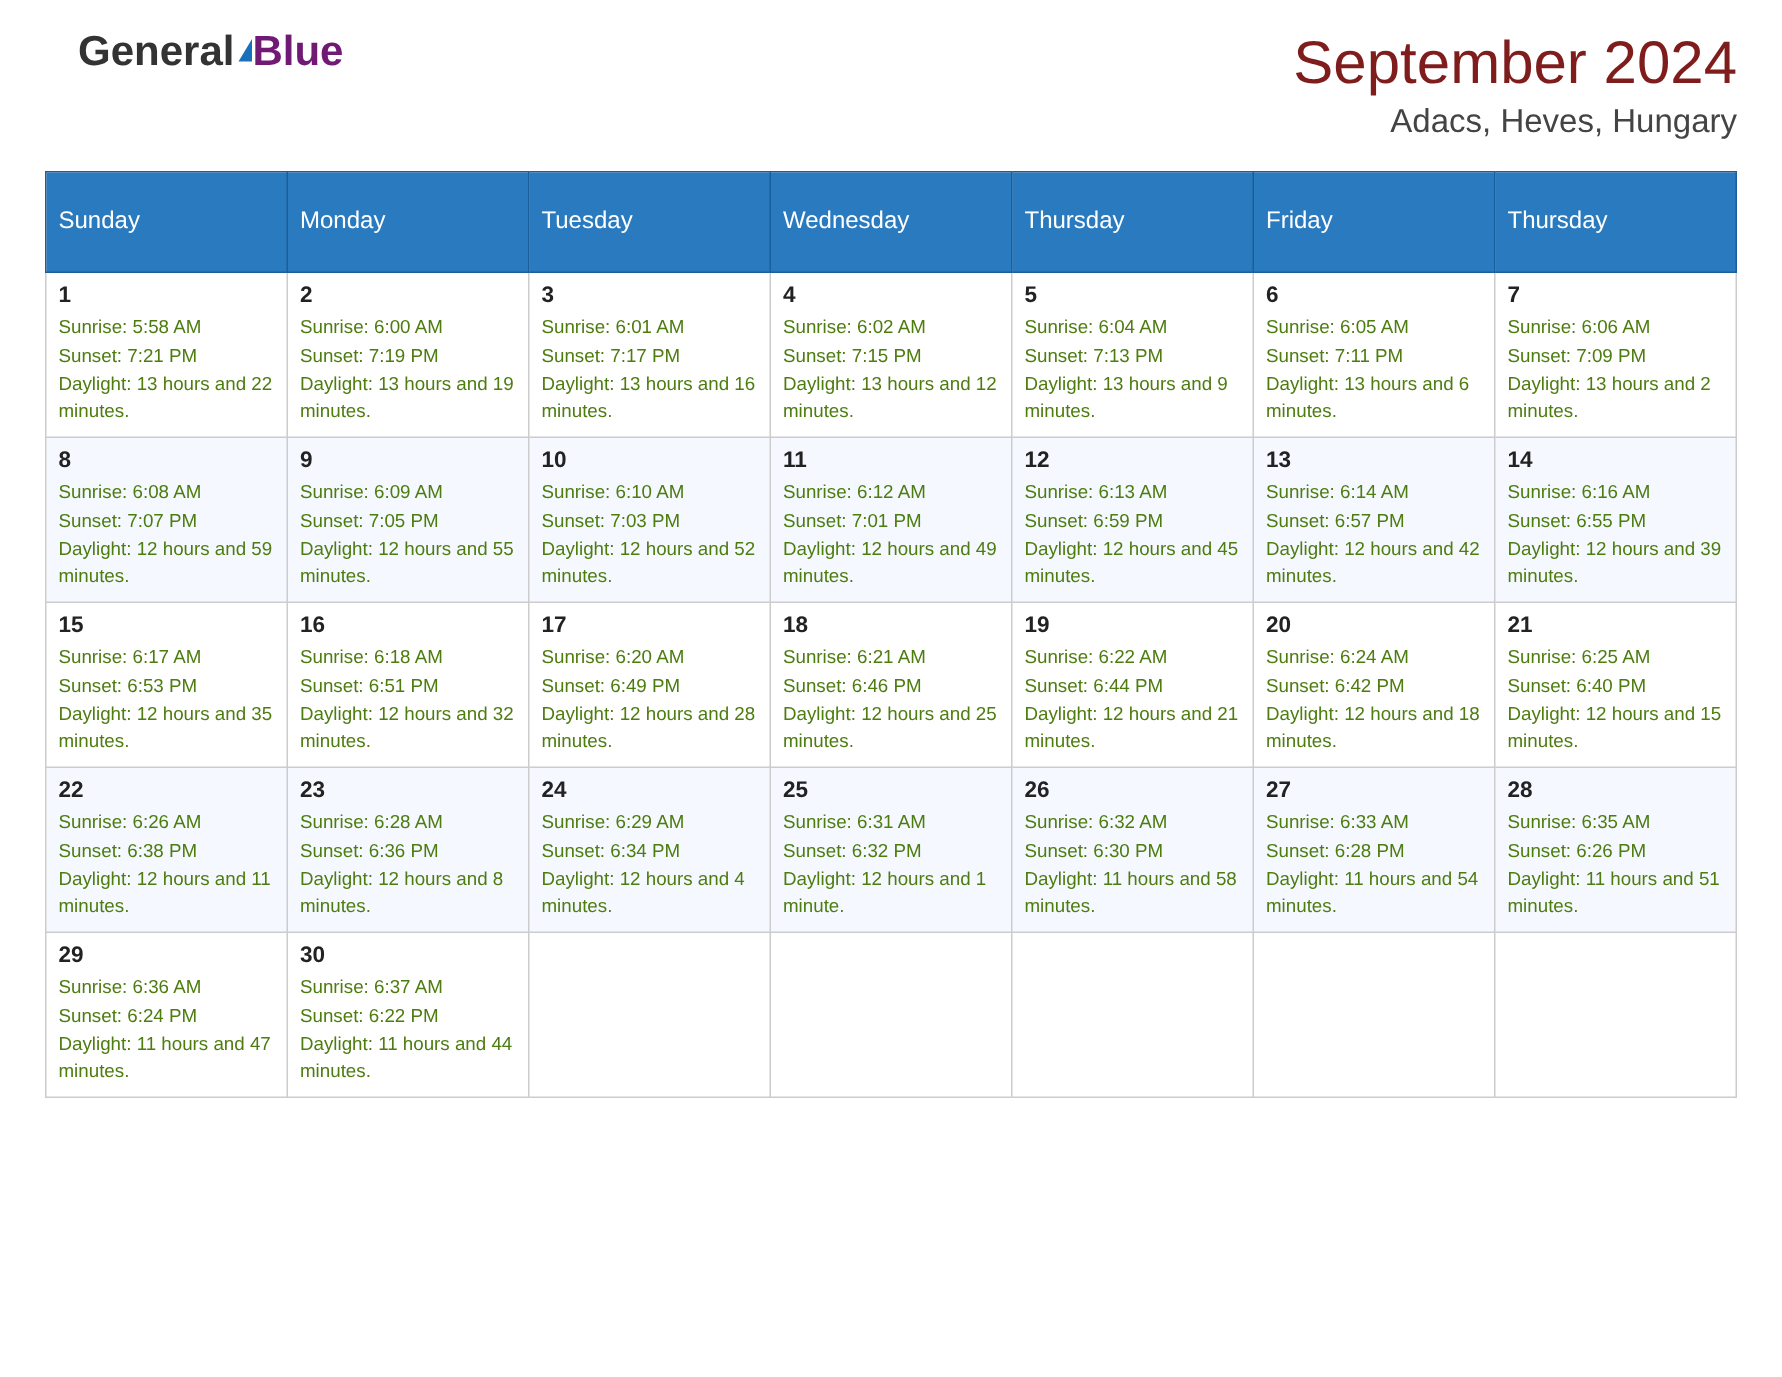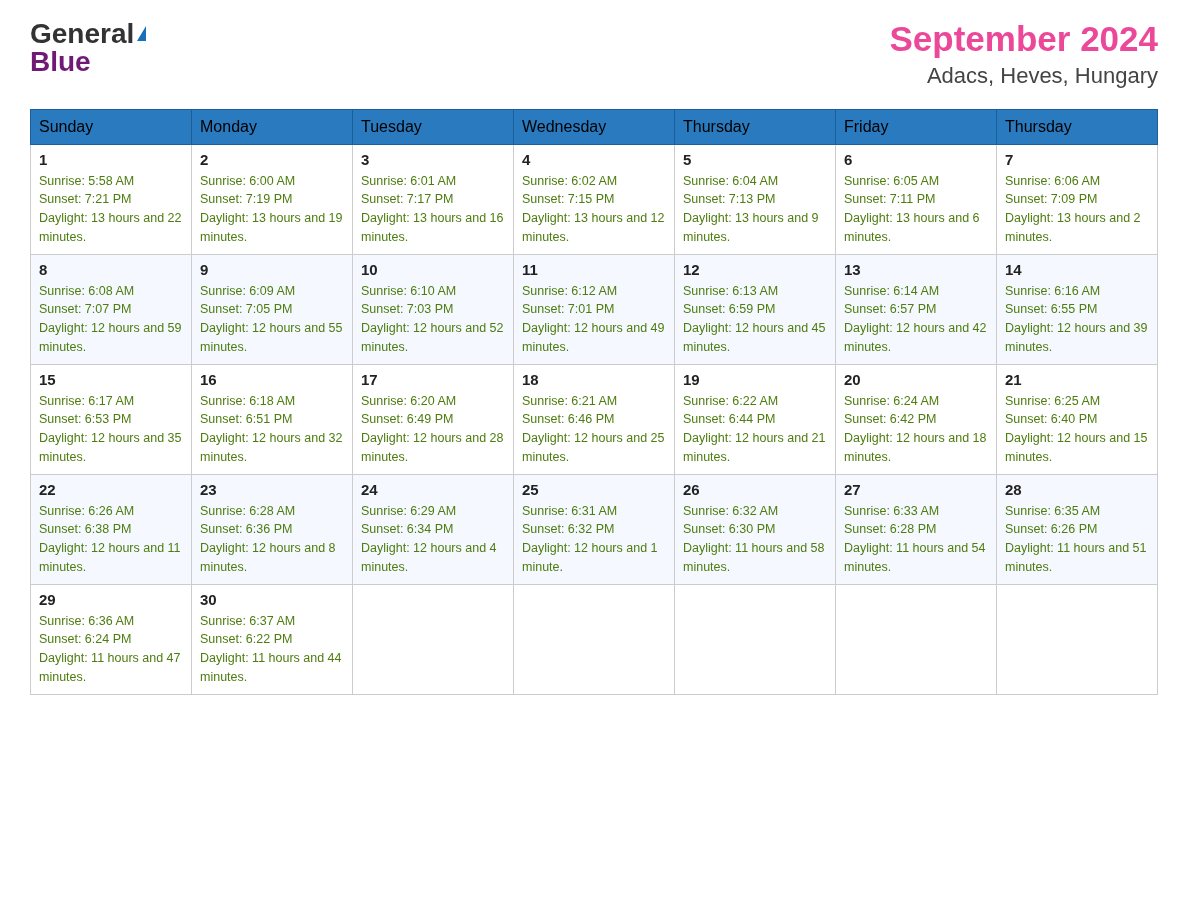--- a/index.html
+++ b/index.html
@@ -11,62 +11,62 @@
       min-height: 918px;
     }
     .header {
       display: flex;
       justify-content: space-between;
       align-items: flex-start;
       margin-bottom: 20px;
     }
     .logo {
       display: flex;
-      flex-direction: column;
       align-items: flex-start;
+      margin-left: 22px;
     }
     .logo-general {
       font-size: 28px;
       font-weight: bold;
       color: #333;
       line-height: 1;
     }
     .logo-blue {
       font-size: 28px;
       font-weight: bold;
       color: #701a75;
       line-height: 1;
     }
     .title-block {
       text-align: right;
     }
     .month-title {
-      font-size: 35px;
-      font-weight: bold;
-      color: #ec4899;
+      font-size: 40px;
+      font-weight: normal;
+      color: #7f1d1d;
       line-height: 1.1;
     }
     .location-title {
       font-size: 22px;
       color: #444;
       margin-top: 4px;
     }
     table {
       width: 100%;
       border-collapse: collapse;
       table-layout: fixed;
     }
     thead tr {
       background-color: #2a7abf;
     }
     thead th {
-      color: #000000;
+      color: #ffffff;
       font-size: 16px;
       font-weight: normal;
-      padding: 8px 8px;
+      padding: 24px 8px;
       text-align: left;
       border: 1px solid #1a5f9a;
     }
     tbody td {
       vertical-align: top;
       border: 1px solid #ccc;
       padding: 6px 8px;
       font-size: 13px;
       color: #222;
       height: 110px;

